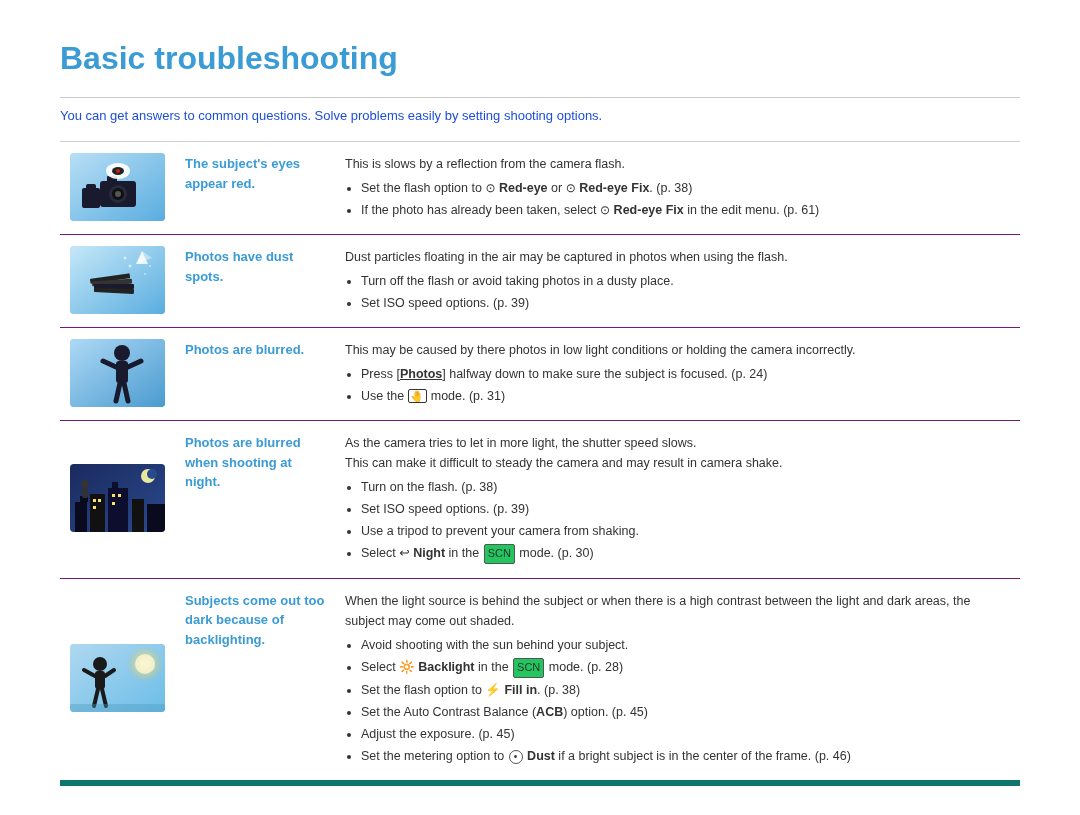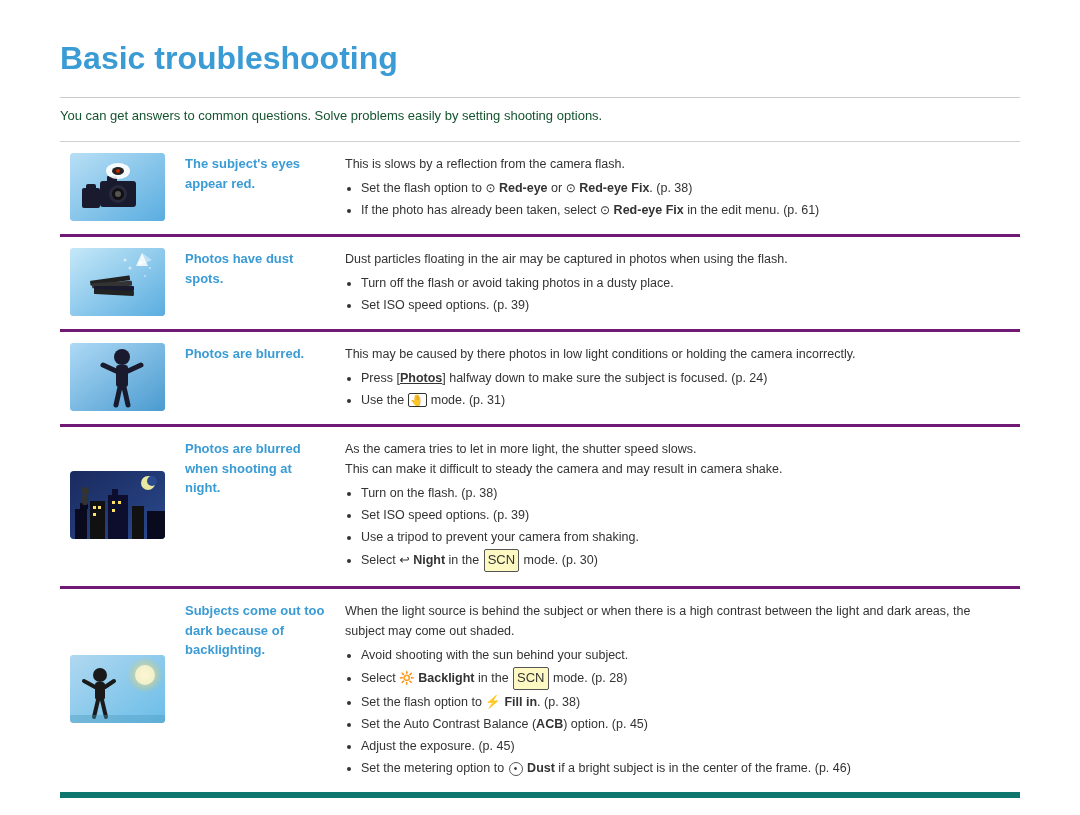--- a/index.html
+++ b/index.html
@@ -17,30 +17,30 @@
       color: #3a9bd5;
       margin-bottom: 20px;
     }
     .title-underline {
       border: none;
       border-top: 1px solid #ccc;
       margin-bottom: 10px;
     }
     .subtitle {
       font-size: 13px;
-      color: #14532d;
+      color: #1d4ed8;
       margin-bottom: 18px;
     }
     .table-container {
       width: 100%;
       border-collapse: collapse;
     }
     .table-container tr {
       border-top: 1px solid #d0d0d0;
-      border-bottom: 3px solid #701a75;
+      border-bottom: 1px solid #701a75;
       vertical-align: top;
     }
     .table-container tr:last-child {
       border-bottom: 6px solid #0f766e;
     }
     .img-cell {
       width: 115px;
       padding: 10px 8px;
       text-align: center;
       vertical-align: middle;
@@ -90,23 +90,23 @@
       text-align: center;
       margin-top: 30px;
       font-size: 13px;
       color: #555;
     }
     .icon-inline {
       display: inline-block;
       border: 1px solid #555;
       border-radius: 2px;
       padding: 0 3px;
-      font-size: 13px;
+      font-size: 11px;
       margin: 0 1px;
-      background: #fef9c3;
+      background: #22c55e;
     }
     .icon-circle {
       display: inline-block;
       border: 1px solid #555;
       border-radius: 50%;
       width: 14px;
       height: 14px;
       text-align: center;
       line-height: 12px;
       font-size: 10px;

